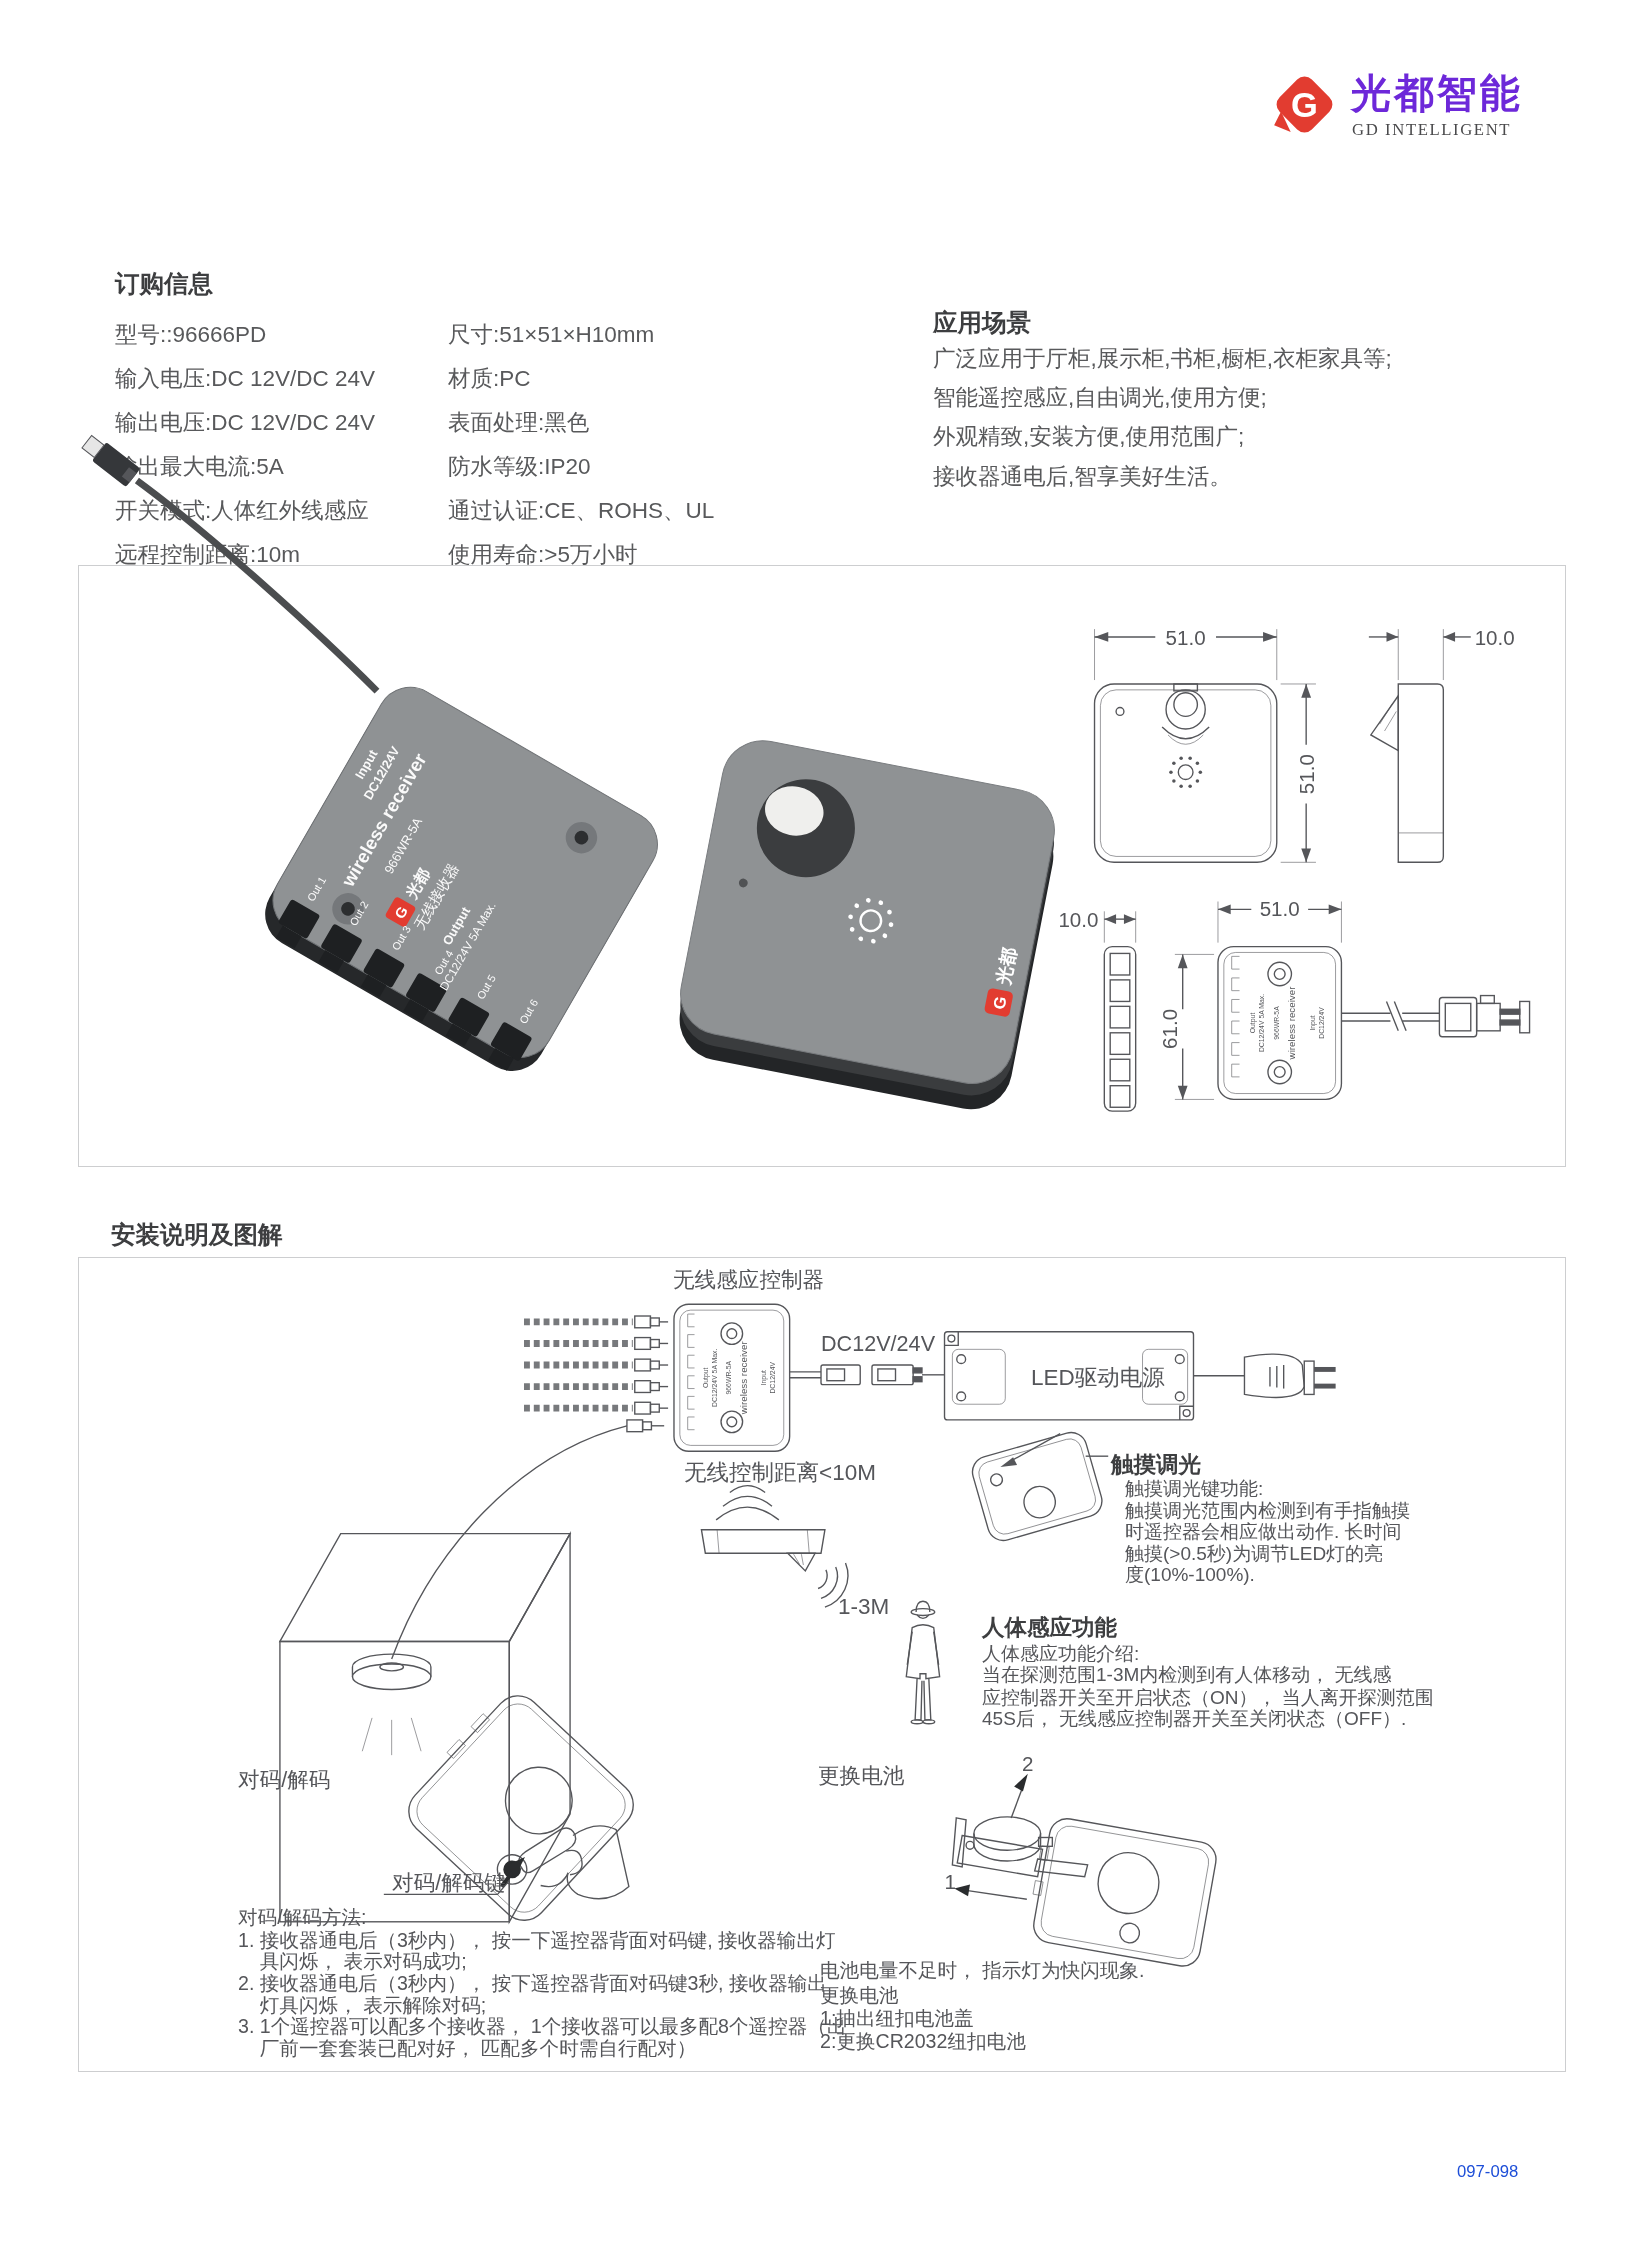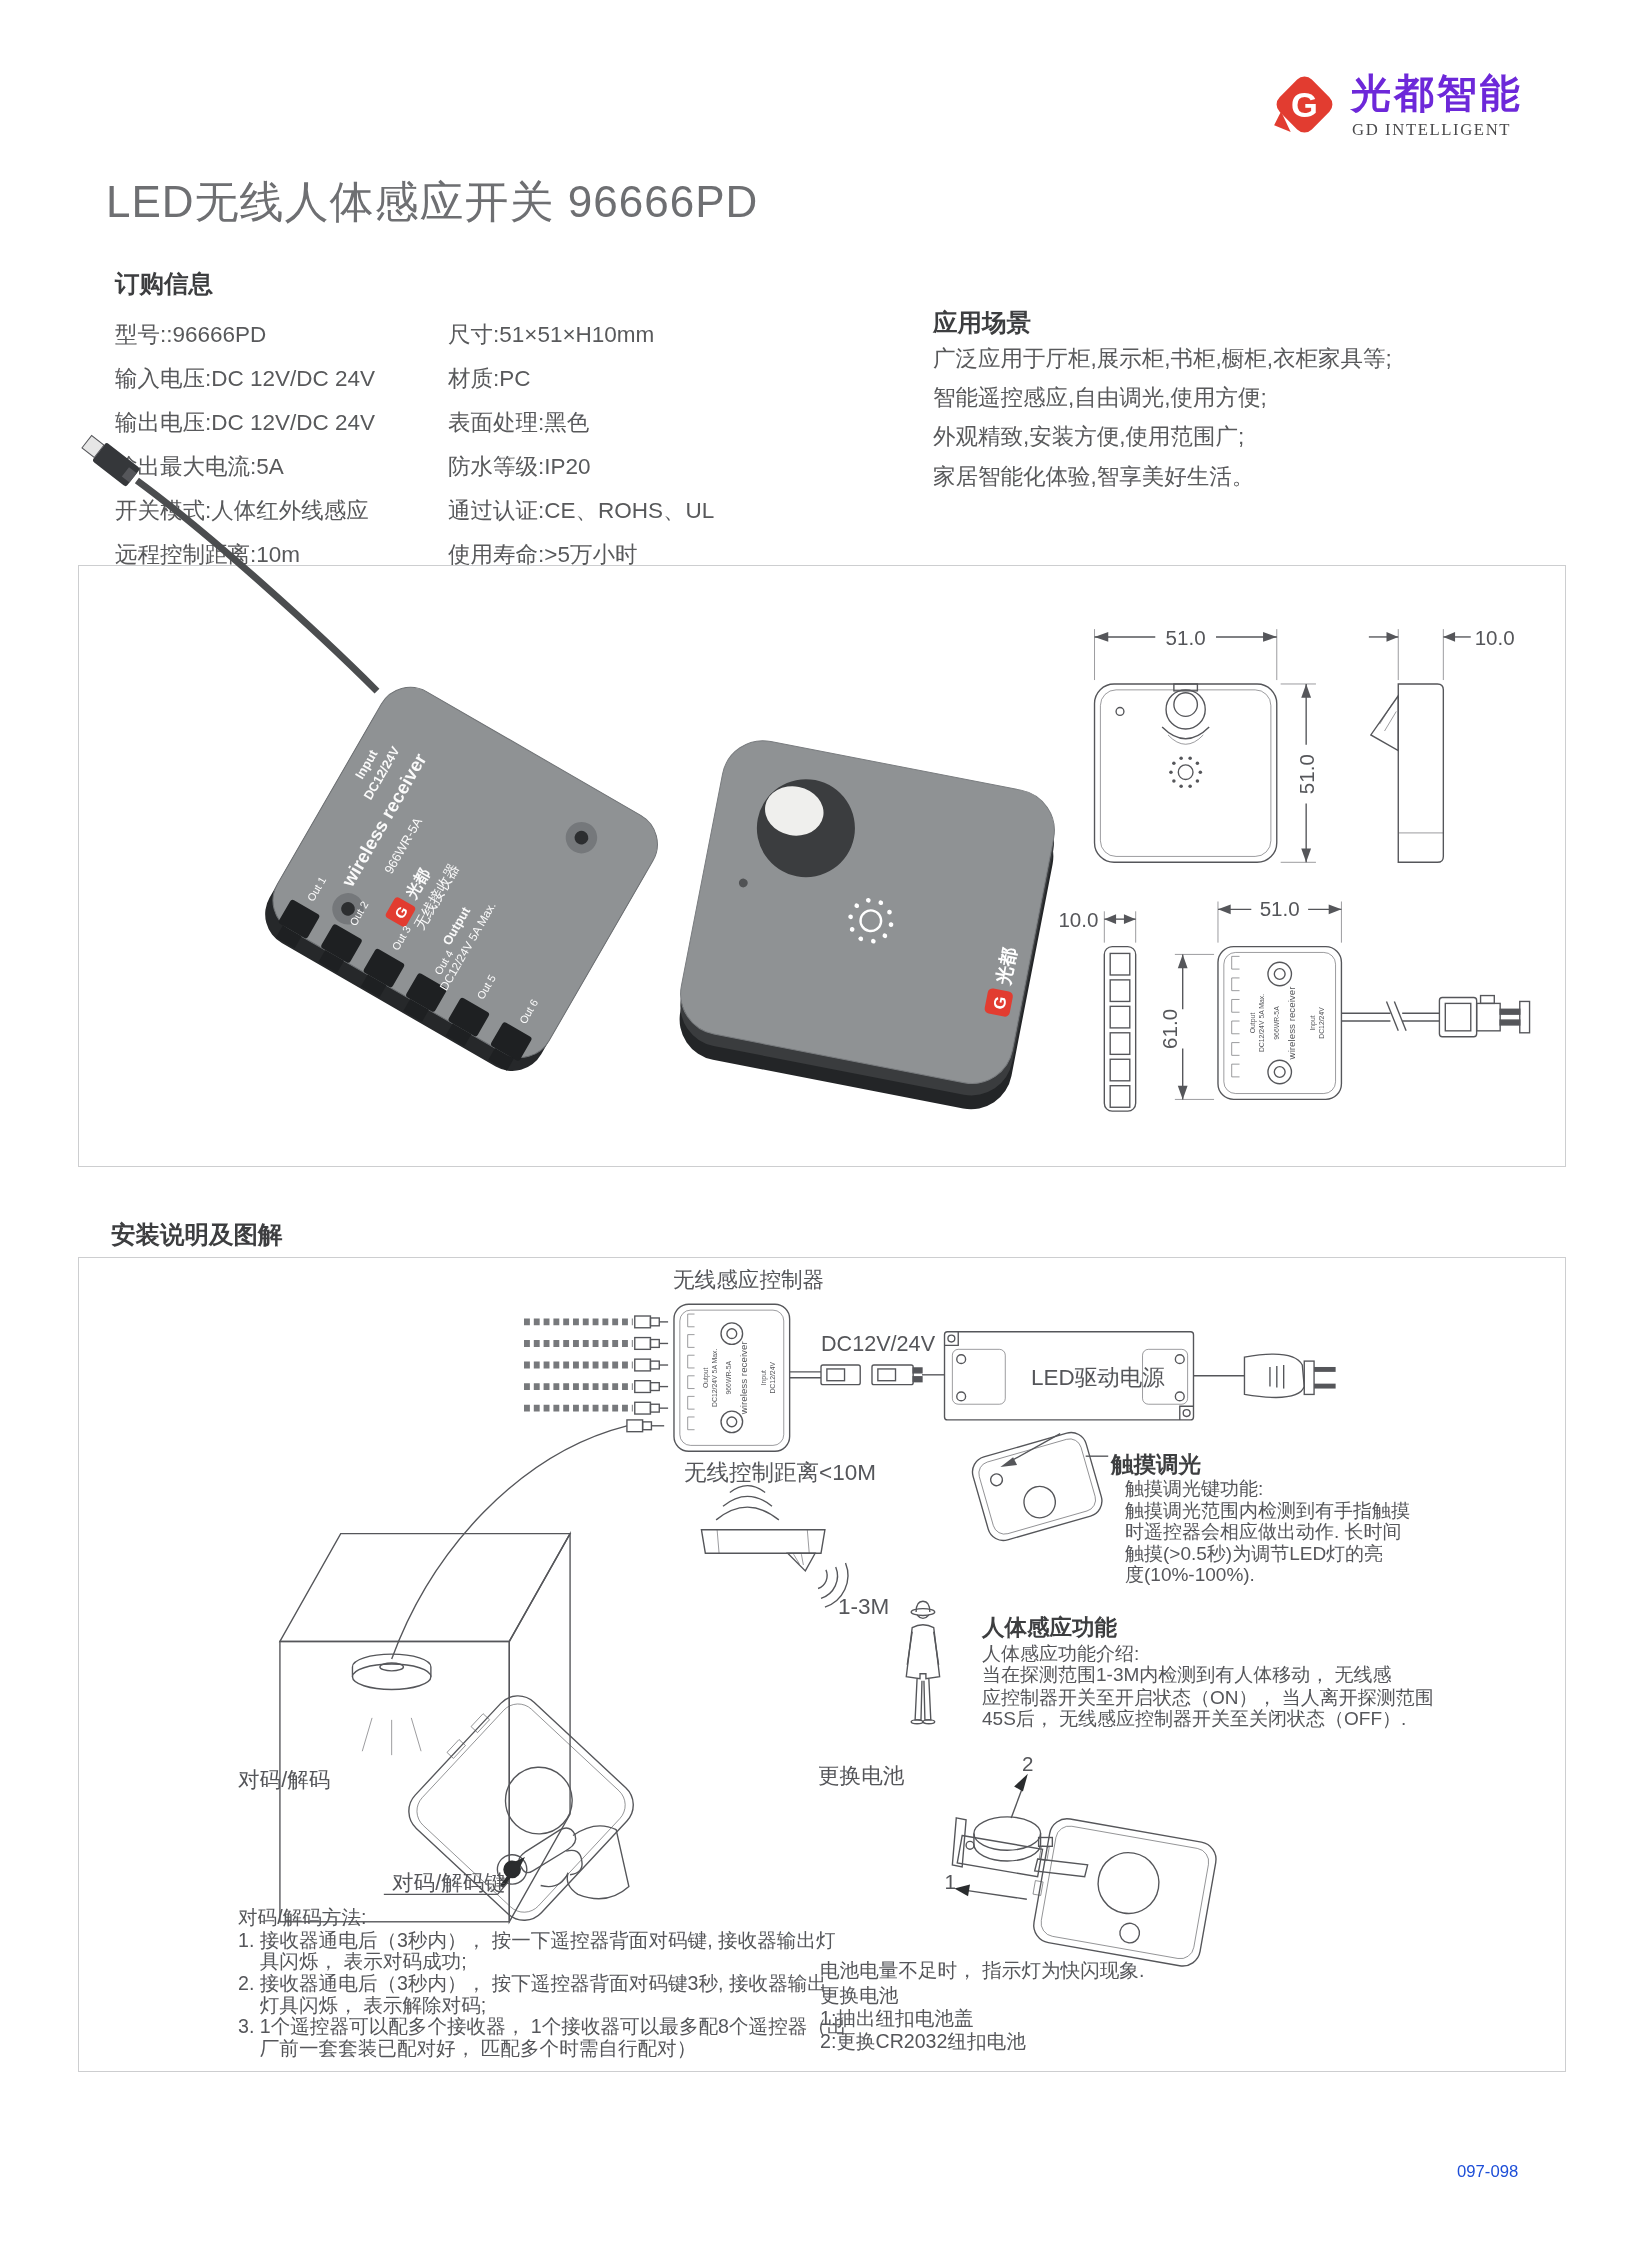--- a/index.html
+++ b/index.html
@@ -33,42 +33,41 @@
       <g transform="rotate(45 50 50)">
           <rect x="17" y="17" width="66" height="66" rx="15" fill="#e23c30"></rect>
         </g>
       <path d="M16,60 L30,90 L6,80 Z" fill="#e23c30"></path>
       <text x="50" y="68" text-anchor="middle" font-size="50" font-weight="bold" fill="#ffffff">G</text>
     </svg>
   </div>
   <div class="abs brandcn" style="left:1351px;top:74px;">光都智能</div>
   <div class="abs branden" style="left:1352px;top:120px;">GD INTELLIGENT</div>
 
-  <div class="abs title" style="left:106px;top:173px;">LED无线人体感应开关 96666PD</div>
 
   <div class="abs h2" style="left:115px;top:267px;">订购信息</div>
   <div class="abs spec" style="left:115px;top:319px;">型号::96666PD</div>
   <div class="abs spec" style="left:115px;top:363px;">输入电压:DC 12V/DC 24V</div>
   <div class="abs spec" style="left:115px;top:407px;">输出电压:DC 12V/DC 24V</div>
   <div class="abs spec" style="left:115px;top:451px;">输出最大电流:5A</div>
   <div class="abs spec" style="left:115px;top:495px;">开关模式:人体红外线感应</div>
   <div class="abs spec" style="left:115px;top:539px;">远程控制距离:10m</div>
 
   <div class="abs spec" style="left:448px;top:319px;">尺寸:51×51×H10mm</div>
   <div class="abs spec" style="left:448px;top:363px;">材质:PC</div>
   <div class="abs spec" style="left:448px;top:407px;">表面处理:黑色</div>
   <div class="abs spec" style="left:448px;top:451px;">防水等级:IP20</div>
   <div class="abs spec" style="left:448px;top:495px;">通过认证:CE、ROHS、UL</div>
   <div class="abs spec" style="left:448px;top:539px;">使用寿命:&gt;5万小时</div>
 
   <div class="abs h2" style="left:933px;top:306px;">应用场景</div>
   <div class="abs spec" style="left:933px;top:343px;">广泛应用于厅柜,展示柜,书柜,橱柜,衣柜家具等;</div>
   <div class="abs spec" style="left:933px;top:382px;">智能遥控感应,自由调光,使用方便;</div>
   <div class="abs spec" style="left:933px;top:421px;">外观精致,安装方便,使用范围广;</div>
-  <div class="abs spec" style="left:933px;top:461px;">家居智能化体验,智享美好生活。</div>
+  <div class="abs spec" style="left:933px;top:461px;">接收器通电后,智享美好生活。</div>
 
   <div class="box" style="left:78px;top:565px;width:1486px;height:600px;"></div>
 
   <svg style="left:83px;top:446px;" width="588" height="647" viewBox="0 0 600 660">
     <path d="M55,35 C130,90 240,190 300,250" stroke="#4b4d4f" stroke-width="7" fill="none"></path>
     <g transform="translate(48,30) rotate(38)">
       <rect x="-40" y="-12" width="44" height="24" rx="3" fill="#35373a"></rect>
       <rect x="-56" y="-8" width="16" height="16" fill="#e6e6e6" stroke="#55565a"></rect>
       <rect x="-6" y="-6" width="10" height="12" fill="#55565a"></rect>
     </g>

